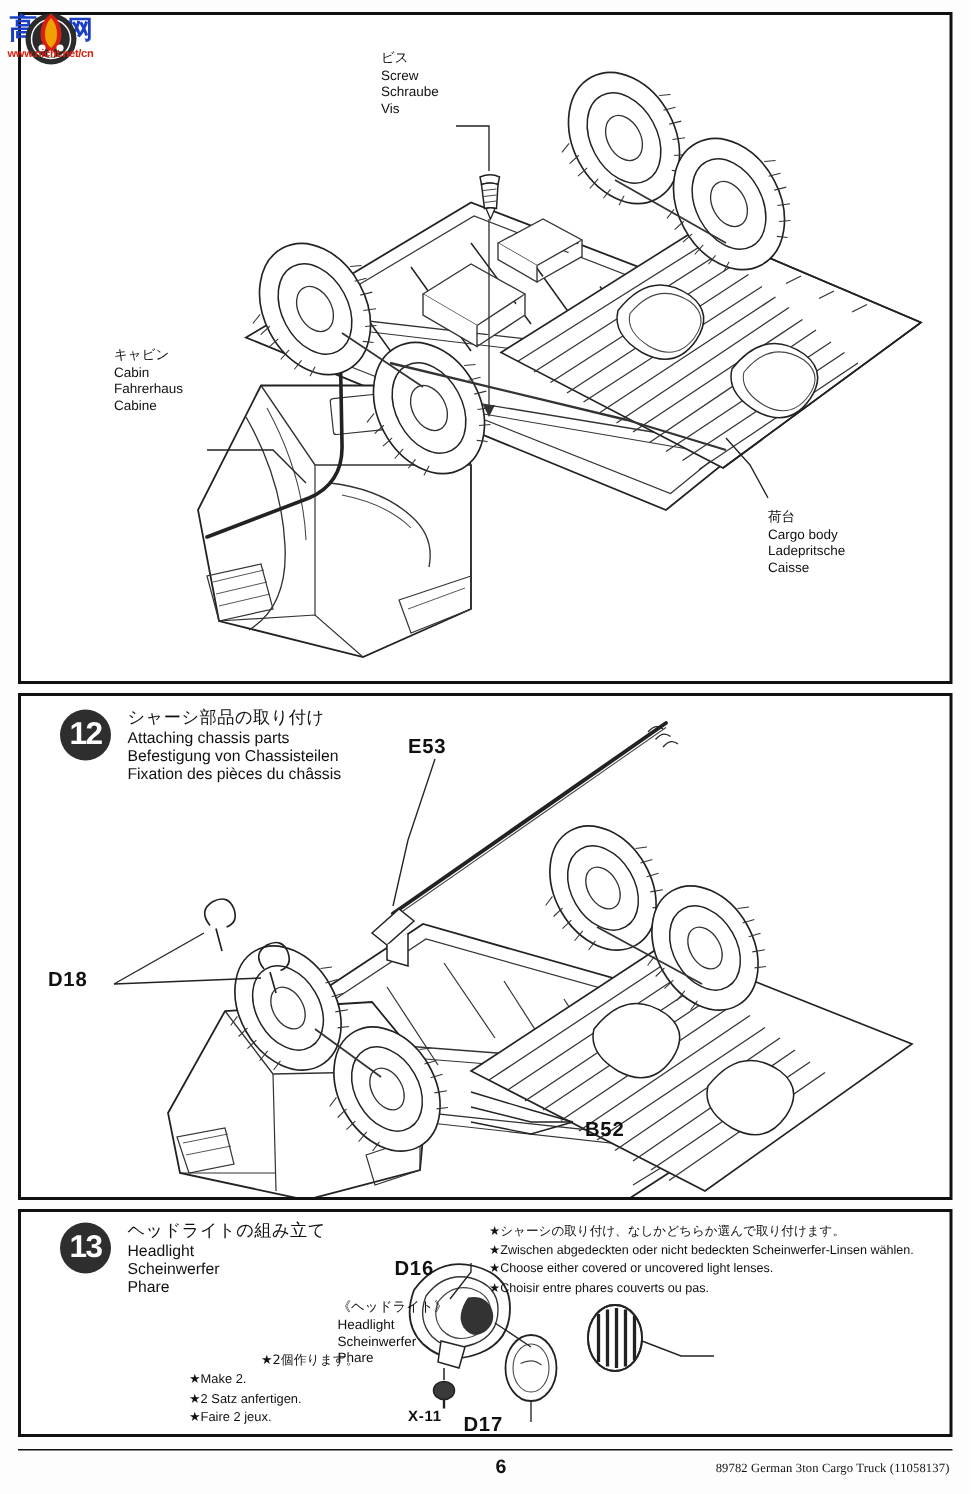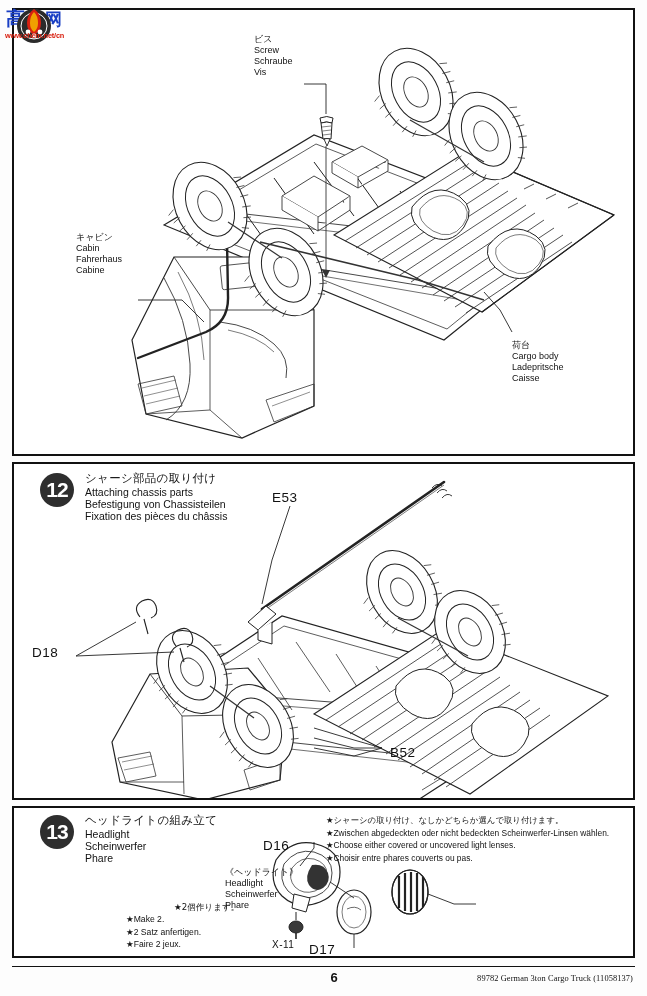--- a/index.html
+++ b/index.html
@@ -50,20 +50,21 @@
   .callout{position:absolute;line-height:1.24;}
   .callout .l-jp{font-family:"DejaVu Sans",sans-serif;font-size:9px;color:#111;}
   .callout .l{font-size:9px;color:#111;font-family:"Liberation Sans",sans-serif;}
 
   .partlabel{
     position:absolute;
     font-size:13.5px;
     font-family:"Liberation Sans",sans-serif;
     color:#111;
     letter-spacing:.5px;
+    font-weight:bold;
   }
   .partlabel.small{font-size:10px;}
 
   
   .notes{position:absolute;line-height:1.45;}
   .notes div{font-size:8.6px;color:#111;white-space:nowrap;font-family:"Liberation Sans",sans-serif;}
   .notes div.jp{font-family:"DejaVu Sans",sans-serif;font-size:8.6px;margin-left:48px;}
 
   .warnbox{position:absolute;line-height:1.5;}
   .warnbox div{font-size:8.4px;color:#111;white-space:nowrap;font-family:"Liberation Sans",sans-serif;}
@@ -525,15 +526,15 @@
         <circle cx="30" cy="24" r="17" fill="#2b2b2b"></circle>
         <circle cx="30" cy="24" r="13" fill="#2b2b2b" stroke="#fff" stroke-width="1"></circle>
         <path d="M30 7 q7 5 7 14 q0 8 -7 12 q-7 -4 -7 -12 q0 -9 7 -14z" fill="#d82010"></path>
         <path d="M30 10 q4 4 4 11 q0 6 -4 9 q-4 -3 -4 -9 q0 -7 4 -11z" fill="#f0a000"></path>
         <circle cx="24" cy="30" r="2.4" fill="#fff"></circle>
         <circle cx="36" cy="30" r="2.4" fill="#fff"></circle>
         <circle cx="30" cy="34" r="2.4" fill="#fff"></circle>
       </g>
     </svg>
   </div>
-  <div id="wm-url">www.chem.net/cn</div>
+  <div id="wm-url">www.nicht.net/cn</div>
 
 </div>
 
 </body></html>

